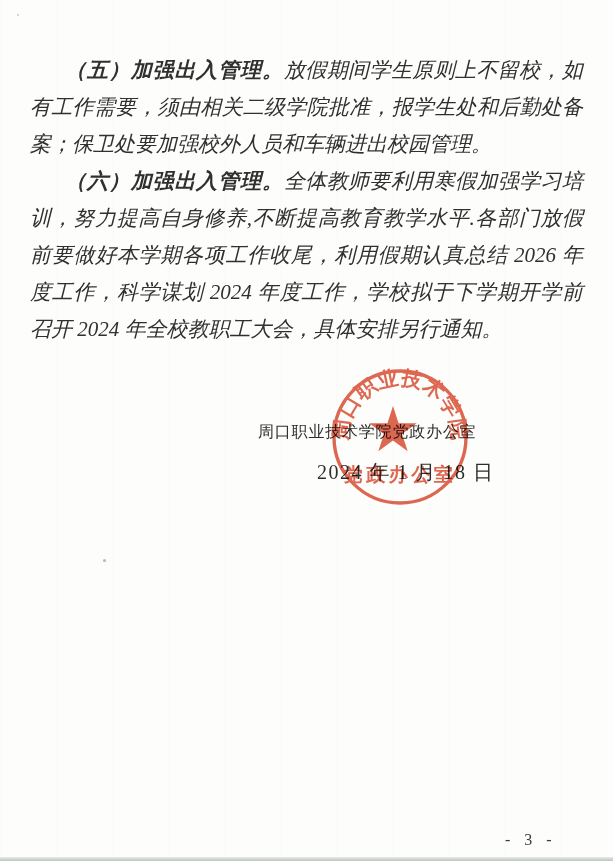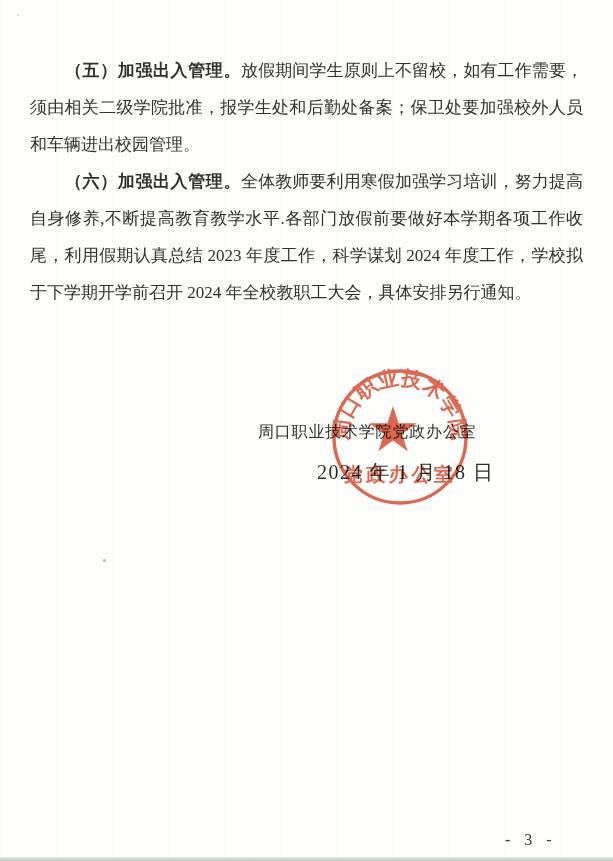--- a/index.html
+++ b/index.html
@@ -18,25 +18,26 @@
         rgba(70, 95, 80, 0.013) 0px, rgba(70, 95, 80, 0.013) 2px,
         transparent 2px, transparent 56px),
       #fdfdfc;
   }
   
   .body-text {
     position: absolute;
     left: 30px;
     top: 52px;
     width: 553px;
-    font-size: 17px;
+    font-size: 21px;
     line-height: 37px;
     color: #30302e;
     text-align: justify;
     text-justify: inter-ideograph;
+    font-style: italic;
   }
   .para { text-indent: 35px; }
   .para .lead { font-weight: bold; letter-spacing: 0.5px; }
   
   .signature {
     position: absolute;
     left: 258px;
     top: 422px;
     font-size: 16px;
     letter-spacing: 0.8px;
@@ -88,21 +89,21 @@
   .speck-1 { left: 103px; top: 559px; width: 3px; height: 3px; background: rgba(90,95,100,0.45); }
   .speck-2 { left: 17px;  top: 14px;  width: 2px; height: 2px; background: rgba(110,110,110,0.35); }
 </style>
 </head>
 <body>
 
 <div class="page">
 
   <div class="body-text">
     <p class="para"><span class="lead">（五）加强出入管理。</span><span>放假期间学生原则上不留校，如有工作需要，须由相关二级学院批准，报学生处和后勤处备案；保卫处要加强校外人员和车辆进出校园管理。</span></p>
-    <p class="para"><span class="lead">（六）加强出入管理。</span><span>全体教师要利用寒假加强学习培训，努力提高自身修养,不断提高教育教学水平.各部门放假前要做好本学期各项工作收尾，利用假期认真总结 2023 年度工作，科学谋划 2024 年度工作，学校拟于下学期开学前召开 2024 年全校教职工大会，具体安排另行通知。</span></p>
+    <p class="para"><span class="lead">（六）加强出入管理。</span><span>全体教师要利用寒假加强学习培训，努力提高自身修养,不断提高教育教学水平.各部门放假前要做好本学期各项工作收尾，利用假期认真总结 2026 年度工作，科学谋划 2024 年度工作，学校拟于下学期开学前召开 2024 年全校教职工大会，具体安排另行通知。</span></p>
   </div>
 
   <div class="signature">周口职业技术学院党政办公室</div>
 
   <div class="doc-date">2024 年 1 月 18 日</div>
 
   <svg class="seal" viewBox="-90 -90 180 180" xmlns="http://www.w3.org/2000/svg">
     <circle cx="0" cy="0" r="66" fill="none" stroke="#d8472b" stroke-width="3.4"></circle>
     <path id="sealArcPath" d="M -51.8,4.5 A 52,52 0 1,1 51.8,4.5" fill="none"></path>
     <text font-size="20.5" fill="#d8472b">

